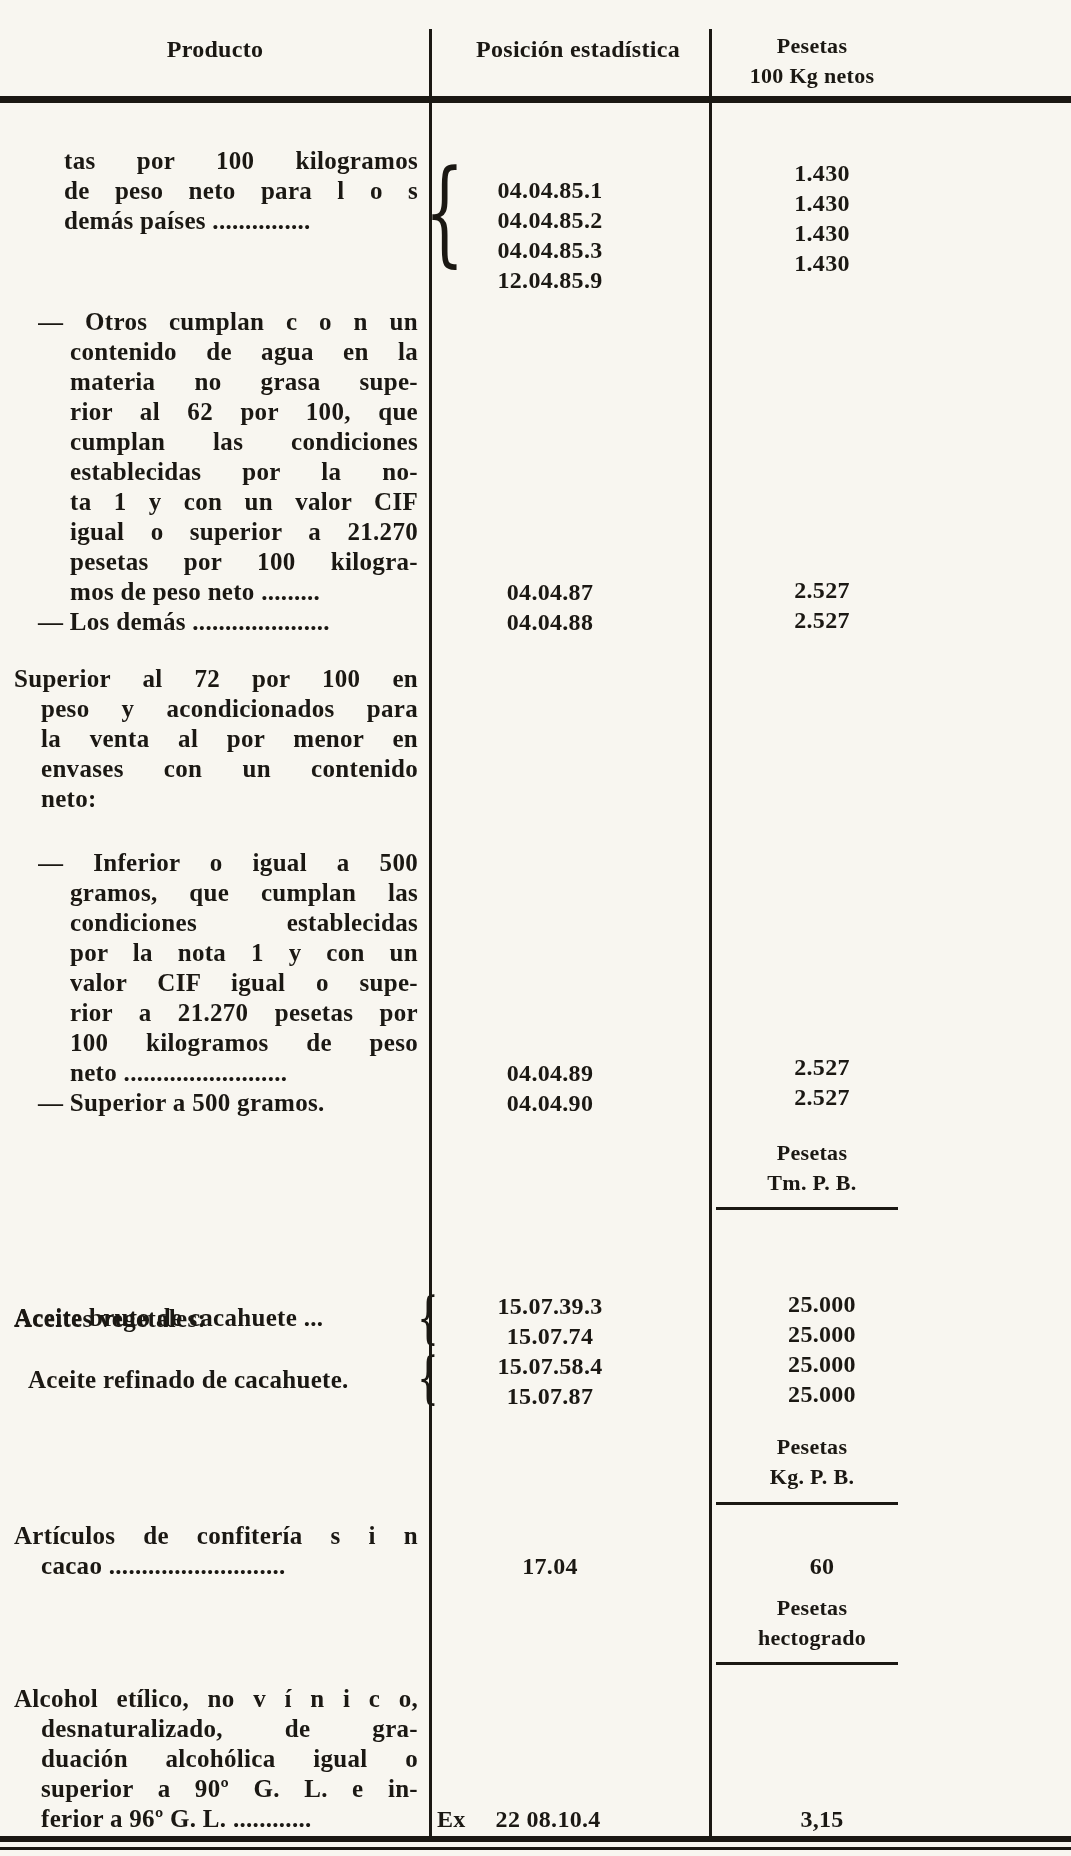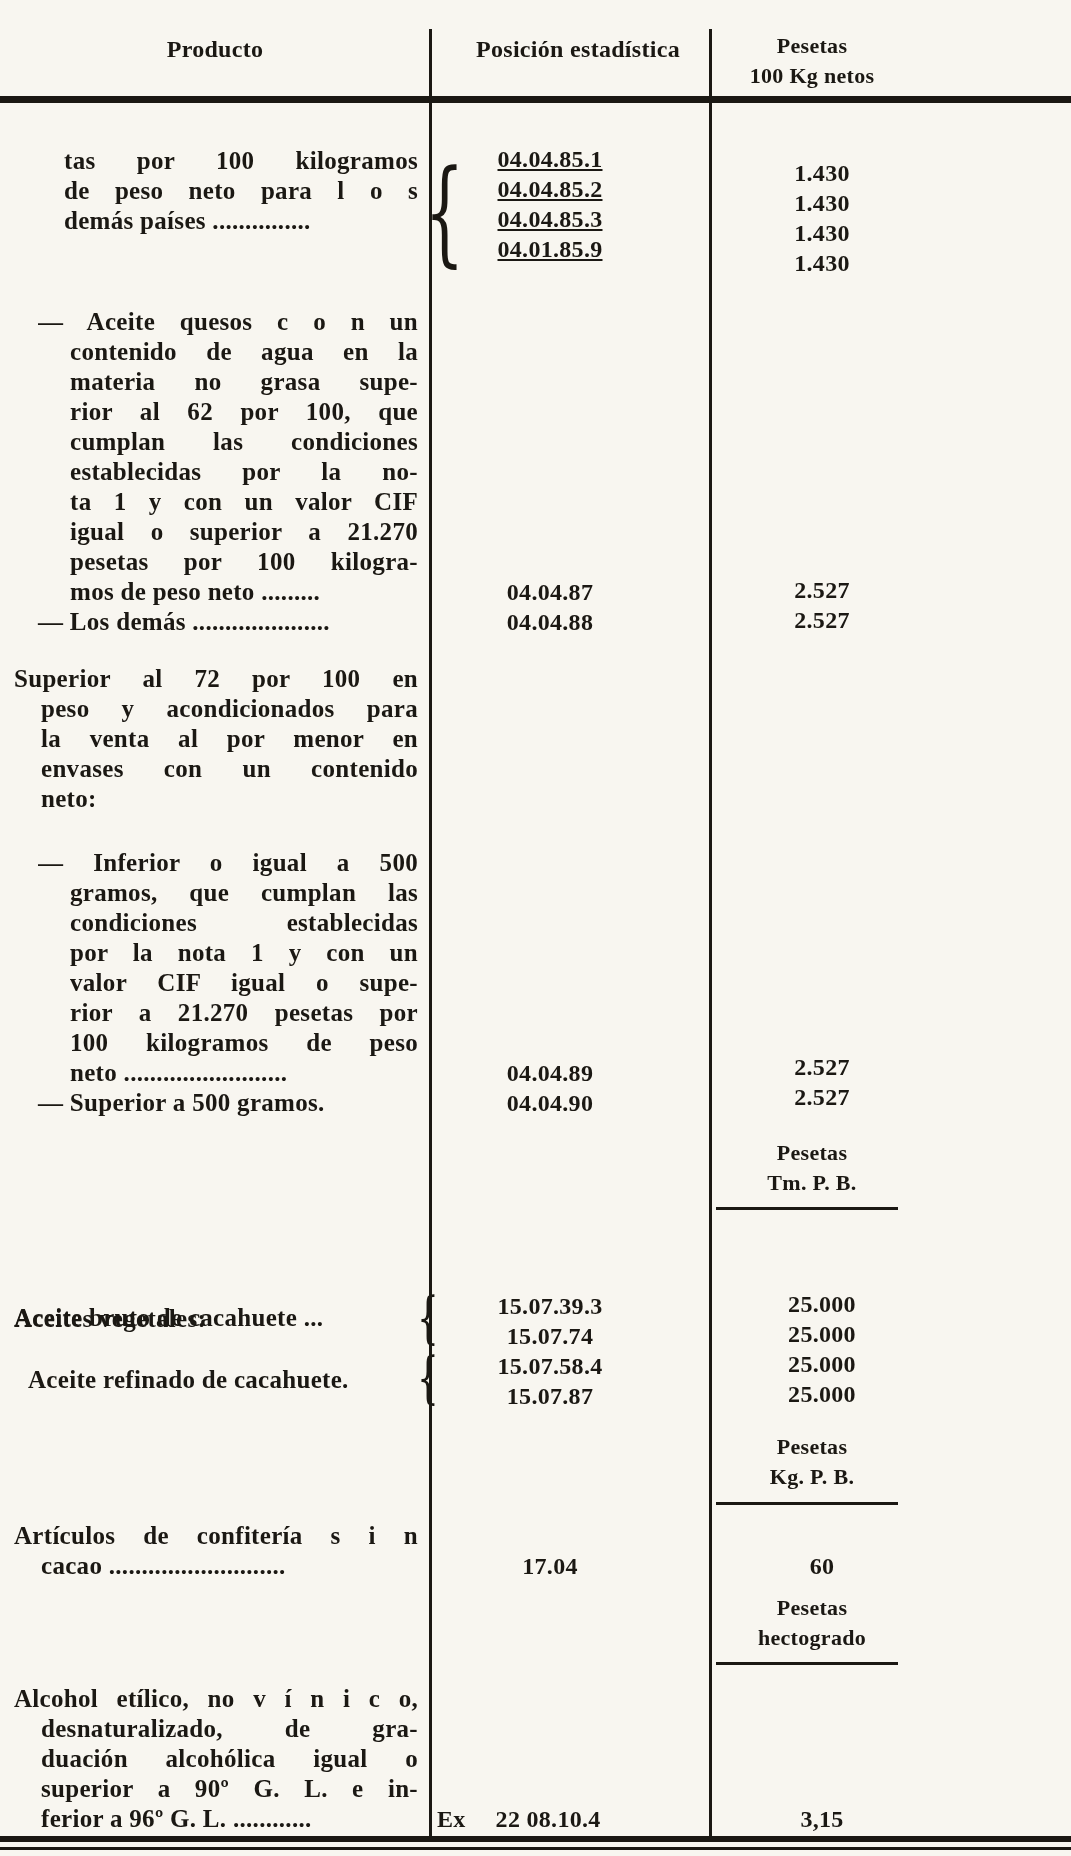--- a/index.html
+++ b/index.html
@@ -39,21 +39,21 @@
   .p-aceh{ left:14px; top:1304px; width:404px; }
   .p-ac1{ left:14px; top:1303px; width:404px; }
   .p-ac2{ left:14px; top:1365px; width:404px;margin-left:14px; }
   .p-conf{ left:14px; top:1521px; width:404px; }
   .p-alc{ left:14px; top:1684px; width:404px; }
 
   
   .codes,.vals{ position:absolute; text-align:center; font-size:24px; }
   .codes{ left:445px; width:210px; }
   .vals{ left:722px; width:200px; }
-  .c-b1{ top:144px;text-decoration:underline; } .v-b1{ top:158px; }
+  .c-b1{ top:175px; } .v-b1{ top:158px; }
   .c-b2{ top:577px; } .v-b2{ top:575px; }
   .c-b4{ top:1058px; } .v-b4{ top:1052px; }
   .c-ac{ top:1291px; } .v-ac{ top:1289px; }
   .c-conf{ top:1551px; } .v-conf{ top:1551px; }
   .c-alc{ position:absolute; left:437px; top:1804px; width:240px; display:flex; gap:30px;
           font-size:24px; line-height:30px; }
   .v-alc{ top:1804px; }
 
   
   .sub{ position:absolute; left:712px; width:200px; text-align:center; font-size:22px; }
@@ -84,31 +84,31 @@
   <div class="para p-b1">
     <div class="ln j">tas por 100 kilogramos</div>
     <div class="ln j">de peso neto para l o s</div>
     <div class="ln">demás países ...............</div>
   </div>
   <div class="brace br1">{</div>
   <div class="codes c-b1">
     <div class="ln">04.04.85.1</div>
     <div class="ln">04.04.85.2</div>
     <div class="ln">04.04.85.3</div>
-    <div class="ln">04.01.85.9</div>
+    <div class="ln">12.04.85.9</div>
   </div>
   <div class="vals v-b1">
     <div class="ln">1.430</div>
     <div class="ln">1.430</div>
     <div class="ln">1.430</div>
     <div class="ln">1.430</div>
   </div>
 
   <div class="para p-b2">
-    <div class="ln j">— Aceite quesos c o n un</div>
+    <div class="ln j">— Otros cumplan c o n un</div>
     <div class="ln j ind">contenido de agua en la</div>
     <div class="ln j ind">materia no grasa supe-</div>
     <div class="ln j ind">rior al 62 por 100, que</div>
     <div class="ln j ind">cumplan las condiciones</div>
     <div class="ln j ind">establecidas por la no-</div>
     <div class="ln j ind">ta 1 y con un valor CIF</div>
     <div class="ln j ind">igual o superior a 21.270</div>
     <div class="ln j ind">pesetas por 100 kilogra-</div>
     <div class="ln ind">mos de peso neto .........</div>
     <div class="ln">— Los demás .....................</div>

